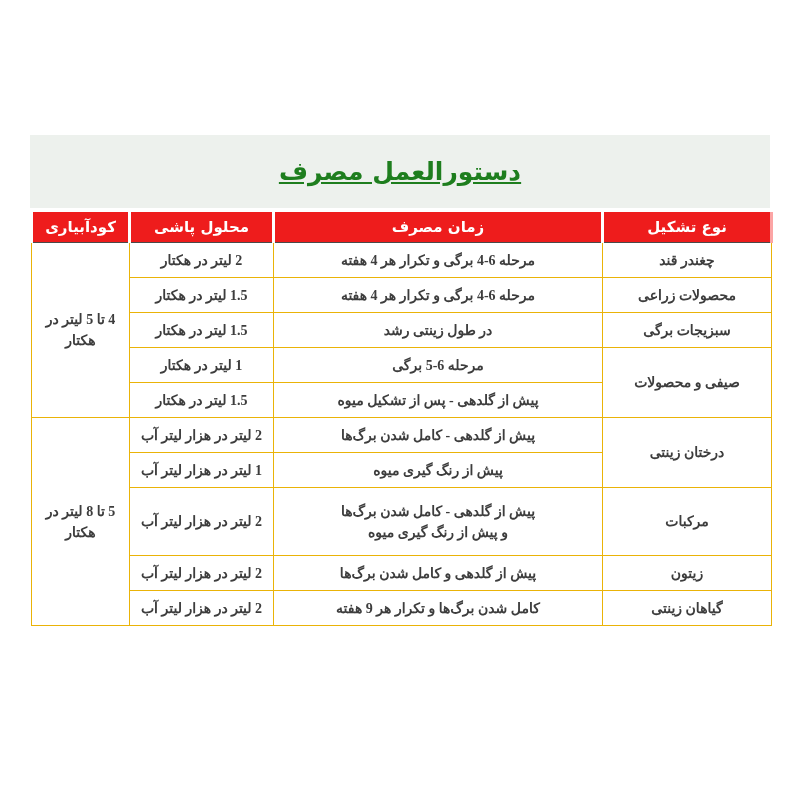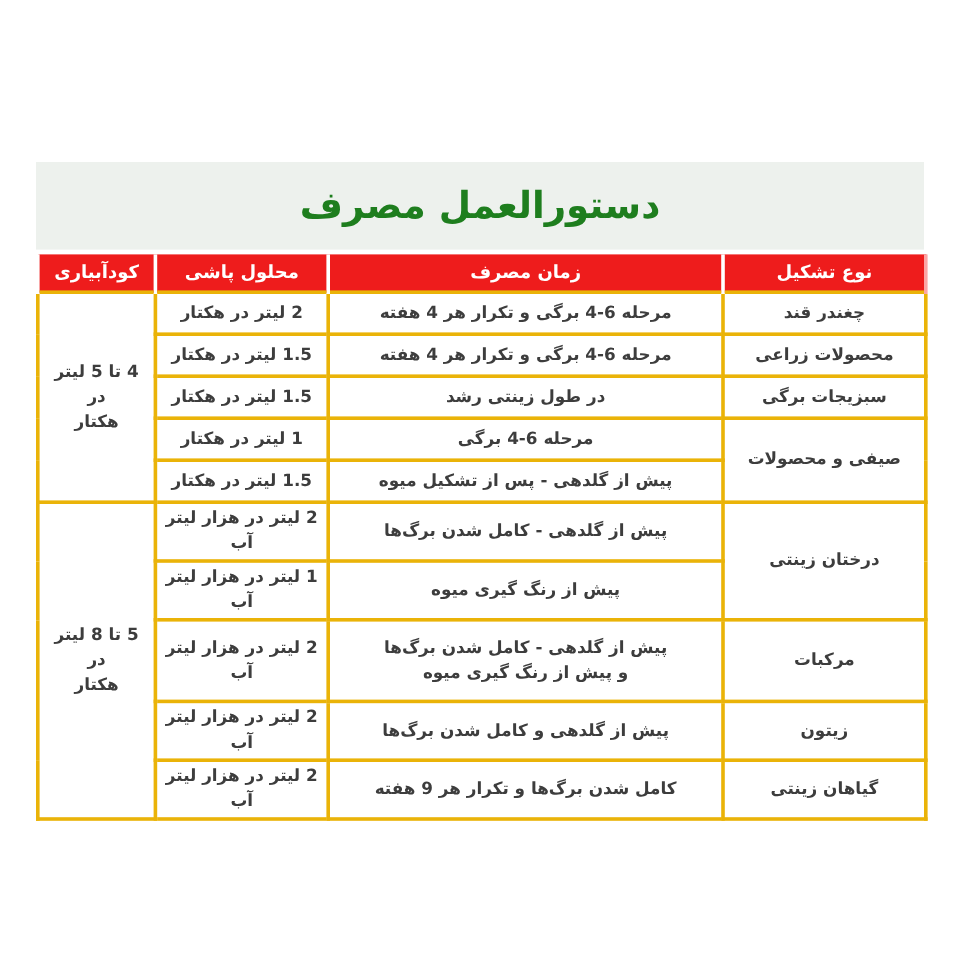--- a/index.html
+++ b/index.html
@@ -20,24 +20,25 @@
     left: 30px;
     top: 135px;
     width: 740px;
     height: 73px;
     background: #edf1ed;
     display: flex;
     align-items: center;
     justify-content: center;
   }
   .title-text {
-    font-size: 31px;
+    font-size: 25px;
     font-weight: bold;
     color: #1e7e1e;
     direction: rtl;
+    text-decoration: underline;
   }
   table.main {
     position: absolute;
     left: 30px;
     top: 212px;
     width: 740px;
     border-collapse: collapse;
     direction: rtl;
     table-layout: fixed;
   }
@@ -49,29 +50,30 @@
     height: 30px;
     border-left: 3px solid #ffffff;
     border-right: 3px solid #fca5a5;
     border-top: none;
     border-bottom: 1px solid #4a4a4a;
     padding: 0 4px;
     text-align: center;
     vertical-align: middle;
   }
   table.main td {
-    border: 3px solid #eab308;
+    border: 1px solid #eab308;
     color: #3d3d3d;
     font-size: 14px;
     font-weight: 600;
     text-align: center;
     vertical-align: middle;
     padding: 2px 6px;
     white-space: pre-line;
     line-height: 1.5;
+    font-family: Liberation Serif, serif;
   }
   td.fert-cell, td.tall-time {
     line-height: 2.3;
   }
 </style>
 </head>
 <body>
 
 <div class="page">
 
@@ -107,21 +109,21 @@
           <td>مرحله 6-4 برگی و تکرار هر 4 هفته</td>
           <td>1.5 لیتر در هکتار</td>
         </tr>
         <tr style="height: 35px;">
           <td>سبزیجات برگی</td>
           <td>در طول زینتی رشد</td>
           <td>1.5 لیتر در هکتار</td>
         </tr>
         <tr style="height: 35px;">
           <td rowspan="2">صیفی و محصولات</td>
-          <td>مرحله 6-4 برگی</td>
+          <td>مرحله 6-5 برگی</td>
           <td>1 لیتر در هکتار</td>
         </tr>
         <tr style="height: 35px;">
           <td>پیش از گلدهی - پس از تشکیل میوه</td>
           <td>1.5 لیتر در هکتار</td>
         </tr>
         <tr style="height: 35px;">
           <td rowspan="2">درختان زینتی</td>
           <td>پیش از گلدهی - کامل شدن برگ‌ها</td>
           <td>2 لیتر در هزار لیتر آب</td>

